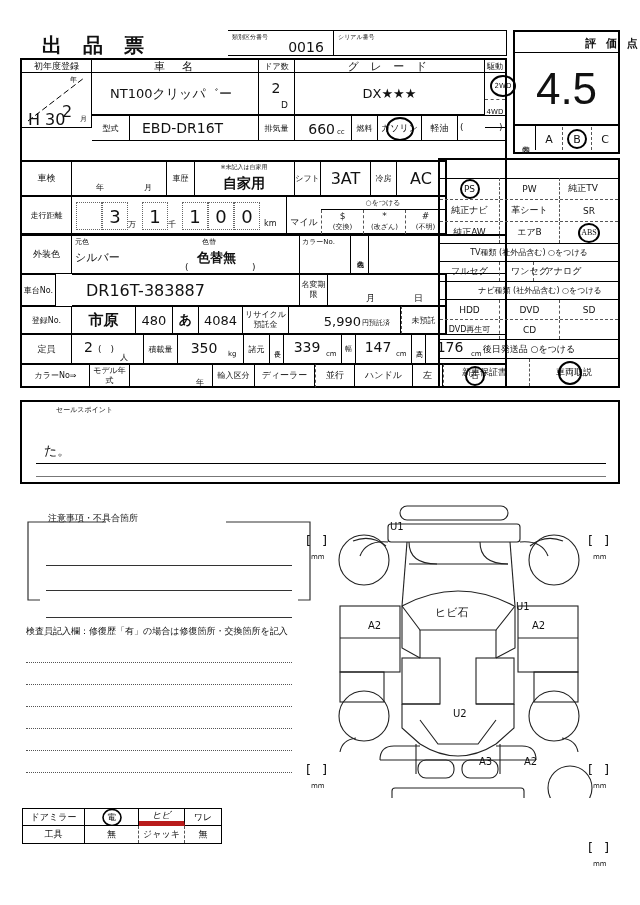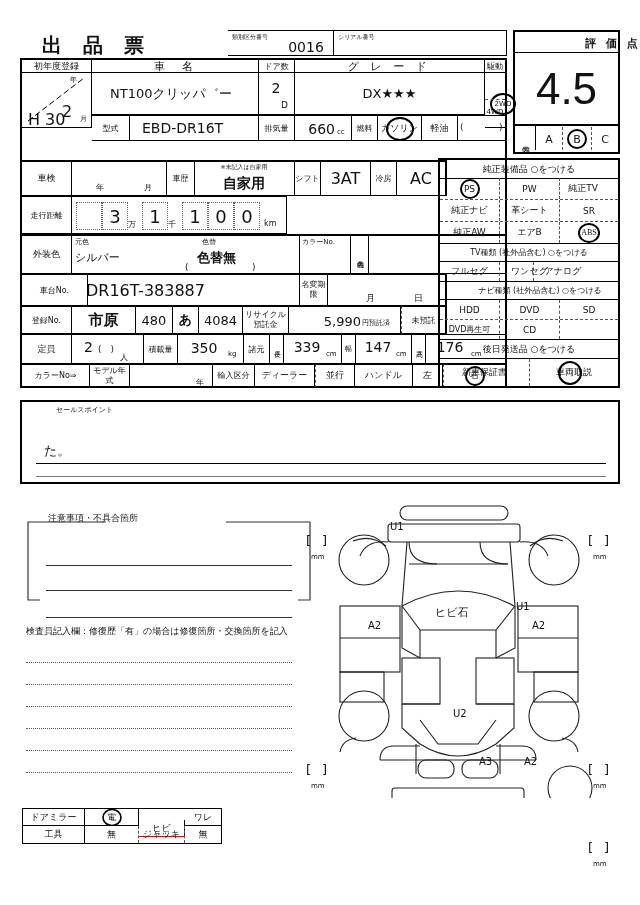--- a/index.html
+++ b/index.html
@@ -85,21 +85,21 @@
   </div>
 
   <div class="abs bx l t13" style="left:92px;top:73px;width:167px;height:42px;border-top:none;border-left:none;padding-left:18px;">NT100クリッパ゛ー</div>
   <div class="abs bx" style="left:259px;top:73px;width:36px;height:42px;border-top:none;border-left:none;">
     <div class="abs c t14" style="left:0;top:6px;width:34px;height:18px;">2</div>
     <div class="abs t9" style="left:22px;top:27px;">D</div>
   </div>
   <div class="abs bx c t13" style="left:295px;top:73px;width:190px;height:42px;border-top:none;border-left:none;">DX★★★</div>
 
   <div class="abs bx" style="left:485px;top:73px;width:22px;height:55px;border-top:none;border-left:none;border-right:2px solid #000;">
-    <div class="abs c" style="left:0;top:20px;width:36px;height:22px;">
+    <div class="abs c" style="left:0;top:2px;width:36px;height:22px;">
         <span class="circ-l t7">2WD</span>
       </div>
     <div class="abs dashb" style="left:0;top:26px;width:20px;height:1px;"></div>
     <div class="abs c t7" style="left:0;top:29px;width:20px;height:20px;">4WD</div>
   </div>
 
   <div class="abs bx t8 c" style="left:92px;top:115px;width:38px;height:26px;border-top:1px solid #000;border-left:none;">型式</div>
   <div class="abs bx l t14" style="left:130px;top:115px;width:129px;height:26px;border-left:none;padding-left:12px;">EBD-DR16T</div>
   <div class="abs bx t8 c" style="left:259px;top:115px;width:36px;height:26px;border-left:none;">排気量</div>
   <div class="abs bx" style="left:295px;top:115px;width:57px;height:26px;border-left:none;">
@@ -139,40 +139,60 @@
     <div class="abs dotted c t18" style="left:4px;top:5px;width:26px;height:28px;"></div>
     <div class="abs dotted c t18" style="left:30px;top:5px;width:26px;height:28px;">3</div>
     <div class="abs t8" style="left:56px;top:22px;">万</div>
     <div class="abs dotted c t18" style="left:70px;top:5px;width:26px;height:28px;">1</div>
     <div class="abs t8" style="left:96px;top:22px;">千</div>
     <div class="abs dotted c t18" style="left:110px;top:5px;width:26px;height:28px;">1</div>
     <div class="abs dotted c t18" style="left:136px;top:5px;width:26px;height:28px;">0</div>
     <div class="abs dotted c t18" style="left:162px;top:5px;width:26px;height:28px;">0</div>
     <div class="abs t8" style="left:192px;top:22px;">km</div>
   </div>
+  <div class="abs bx" style="left:287px;top:196px;width:160px;height:38px;border-left:none;border-right:2px solid #000;">
+    <div class="abs t7 c" style="left:34px;top:0px;width:124px;height:12px;">○をつける</div>
+    <div class="abs" style="left:34px;top:12px;width:124px;height:1px;background:#000;"></div>
+    <div class="abs c t9" style="left:0;top:14px;width:34px;height:22px;">マイル</div>
+    <div class="abs dash" style="left:34px;top:13px;width:1px;height:24px;"></div>
+    <div class="abs" style="left:35px;top:13px;width:41px;height:24px;">
+      <div class="c t9" style="height:11px;">$</div>
+      <div class="c t7" style="height:11px;">(交換)</div>
+    </div>
+    <div class="abs dash" style="left:76px;top:13px;width:1px;height:24px;"></div>
+    <div class="abs" style="left:77px;top:13px;width:41px;height:24px;">
+      <div class="c t9" style="height:11px;">*</div>
+      <div class="c t7" style="height:11px;">(改ざん)</div>
+    </div>
+    <div class="abs dash" style="left:118px;top:13px;width:1px;height:24px;"></div>
+    <div class="abs" style="left:119px;top:13px;width:39px;height:24px;">
+      <div class="c t9" style="height:11px;">#</div>
+      <div class="c t7" style="height:11px;">(不明)</div>
+    </div>
+  </div>
 
   <div class="abs bx t9 c" style="left:20px;top:234px;width:52px;height:40px;border-left:2px solid #000;border-top:2px solid #000;">外装色</div>
   <div class="abs bx" style="left:72px;top:234px;width:228px;height:40px;border-left:none;border-top:2px solid #000;">
     <div class="abs t7" style="left:3px;top:1px;">元色</div>
     <div class="abs t11" style="left:3px;top:14px;">シルバー</div>
     <div class="abs t7" style="left:130px;top:1px;">色替</div>
     <div class="abs t13 b" style="left:125px;top:13px;">色替無</div>
     <div class="abs t9" style="left:113px;top:26px;">(</div>
     <div class="abs t9" style="left:180px;top:26px;">)</div>
   </div>
   <div class="abs bx" style="left:300px;top:234px;width:51px;height:40px;border-left:none;border-top:2px solid #000;">
     <div class="abs t7" style="left:2px;top:1px;">カラーNo.</div>
     <div class="abs t10 c" style="left:0;top:14px;width:49px;height:18px;"></div>
   </div>
   <div class="abs bx c" style="left:351px;top:234px;width:18px;height:40px;border-left:none;border-top:2px solid #000;">
     <span class="vert t7">内装色</span>
   </div>
   <div class="abs bx" style="left:369px;top:234px;width:138px;height:40px;border-left:none;border-top:2px solid #000;border-right:2px solid #000;"></div>
 
-  <div class="abs bx t8 c" style="left:20px;top:274px;width:68px;height:32px;border-left:2px solid #000;">車台No.</div>
+  <div class="abs bx t8 c" style="left:20px;top:274px;width:36px;height:32px;border-left:2px solid #000;">車台No.</div>
   <div class="abs bx l t16" style="left:72px;top:274px;width:228px;height:32px;border-left:none;padding-left:14px;">DR16T-383887</div>
   <div class="abs bx c t8" style="left:300px;top:274px;width:28px;height:32px;border-left:none;line-height:10px;">
     <span style="display:block;">名変期限</span>
   </div>
   <div class="abs bx" style="left:328px;top:274px;width:119px;height:32px;border-left:none;border-right:2px solid #000;">
     <div class="abs t9" style="left:38px;top:17px;">月</div>
     <div class="abs t9" style="left:86px;top:17px;">日</div>
   </div>
 
   <div class="abs bx t8 c" style="left:20px;top:306px;width:52px;height:28px;border-left:2px solid #000;">登録No.</div>
@@ -233,21 +253,20 @@
   <div class="abs bx t8 c" style="left:213px;top:364px;width:42px;height:24px;border-left:none;border-bottom:2px solid #000;">輸入区分</div>
   <div class="abs bx t9 c" style="left:255px;top:364px;width:60px;height:24px;border-left:none;border-bottom:2px solid #000;">ディーラー</div>
   <div class="abs bx t9 c" style="left:315px;top:364px;width:40px;height:24px;border-left:1px dashed #555;border-bottom:2px solid #000;">並行</div>
   <div class="abs bx t9 c" style="left:355px;top:364px;width:58px;height:24px;border-left:none;border-bottom:2px solid #000;">ハンドル</div>
   <div class="abs bx t9 c" style="left:413px;top:364px;width:30px;height:24px;border-left:none;border-bottom:2px solid #000;">左</div>
   <div class="abs bx c" style="left:443px;top:364px;width:64px;height:24px;border-left:1px dashed #555;border-right:2px solid #000;border-bottom:2px solid #000;">
     <span class="circ t9">右</span>
   </div>
 
   <div class="abs bx" style="left:438px;top:158px;width:182px;height:230px;border-width:2px;"></div>
-  <div class="abs c t9" style="left:440px;top:160px;width:178px;height:18px;">純正装備品 ○をつける</div>
   <div class="abs" style="left:440px;top:178px;width:178px;height:1px;background:#000;"></div>
 
   <div class="abs c" style="left:440px;top:178px;width:59px;height:21px;">
       <span class="circ t9">PS</span>
     </div>
   <div class="abs c t9" style="left:499px;top:178px;width:60px;height:21px;border-left:1px dashed #555;">PW</div>
   <div class="abs c t9" style="left:559px;top:178px;width:47px;height:21px;border-left:1px dashed #555;">純正TV</div>
   <div class="abs dashb" style="left:440px;top:199px;width:178px;height:1px;"></div>
   <div class="abs c t9" style="left:440px;top:200px;width:59px;height:21px;">純正ナビ</div>
   <div class="abs c t9" style="left:499px;top:200px;width:60px;height:21px;border-left:1px dashed #555;">革シート</div>
@@ -410,21 +429,21 @@
   <div class="abs t7" style="left:593px;top:860px;">mm</div>
 
   <div class="abs bx" style="left:22px;top:808px;width:200px;height:36px;padding-left:11px;">
     <div class="abs c t9" style="left:0;top:0;width:62px;height:17px;border-right:1px solid #000;border-bottom:1px solid #000;">ドアミラー</div>
     <div class="abs c" style="left:62px;top:0;width:54px;height:17px;border-right:1px solid #000;border-bottom:1px solid #000;">
       <span class="t9" style="position:relative;">電</span>
       <svg class="abs" style="left:16px;top:0px;" width="22" height="17">
           <ellipse cx="11" cy="8.5" rx="9" ry="8" fill="none" stroke="#000" stroke-width="1.6"></ellipse>
         </svg>
     </div>
-    <div class="abs c t9" style="left:116px;top:11px;width:46px;height:17px;border-right:1px solid #000;border-bottom:1px solid #b91c1c;">ヒビ</div>
+    <div class="abs c t9" style="left:116px;top:0;width:46px;height:17px;border-right:1px solid #000;border-bottom:5px solid #b91c1c;font-style:italic;">ヒビ</div>
     <div class="abs c t9" style="left:162px;top:0;width:36px;height:17px;border-bottom:1px solid #000;">ワレ</div>
 
     <div class="abs c t9" style="left:0;top:17px;width:62px;height:17px;border-right:1px solid #000;">工具</div>
     <div class="abs c t9" style="left:62px;top:17px;width:54px;height:17px;border-right:1px dashed #555;">無</div>
     <div class="abs c t9" style="left:116px;top:17px;width:46px;height:17px;border-right:1px dashed #555;">ジャッキ</div>
     <div class="abs c t9" style="left:162px;top:17px;width:36px;height:17px;">無</div>
   </div>
 
 </div>
 

